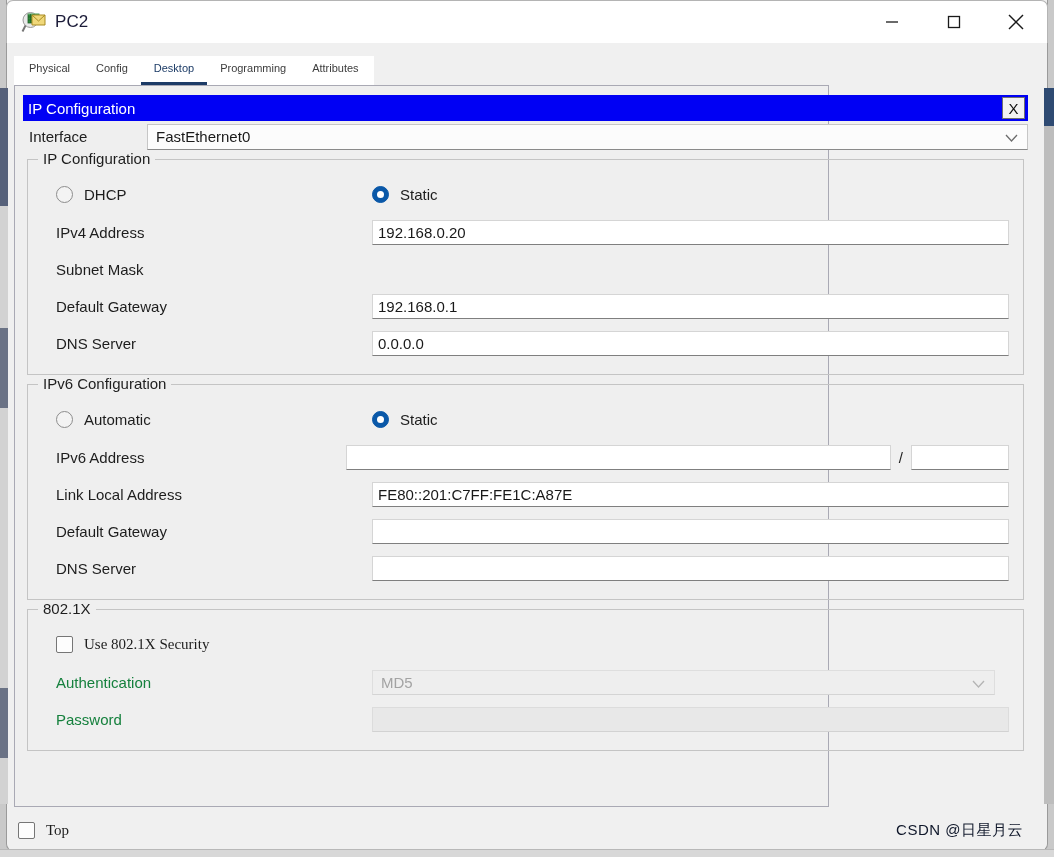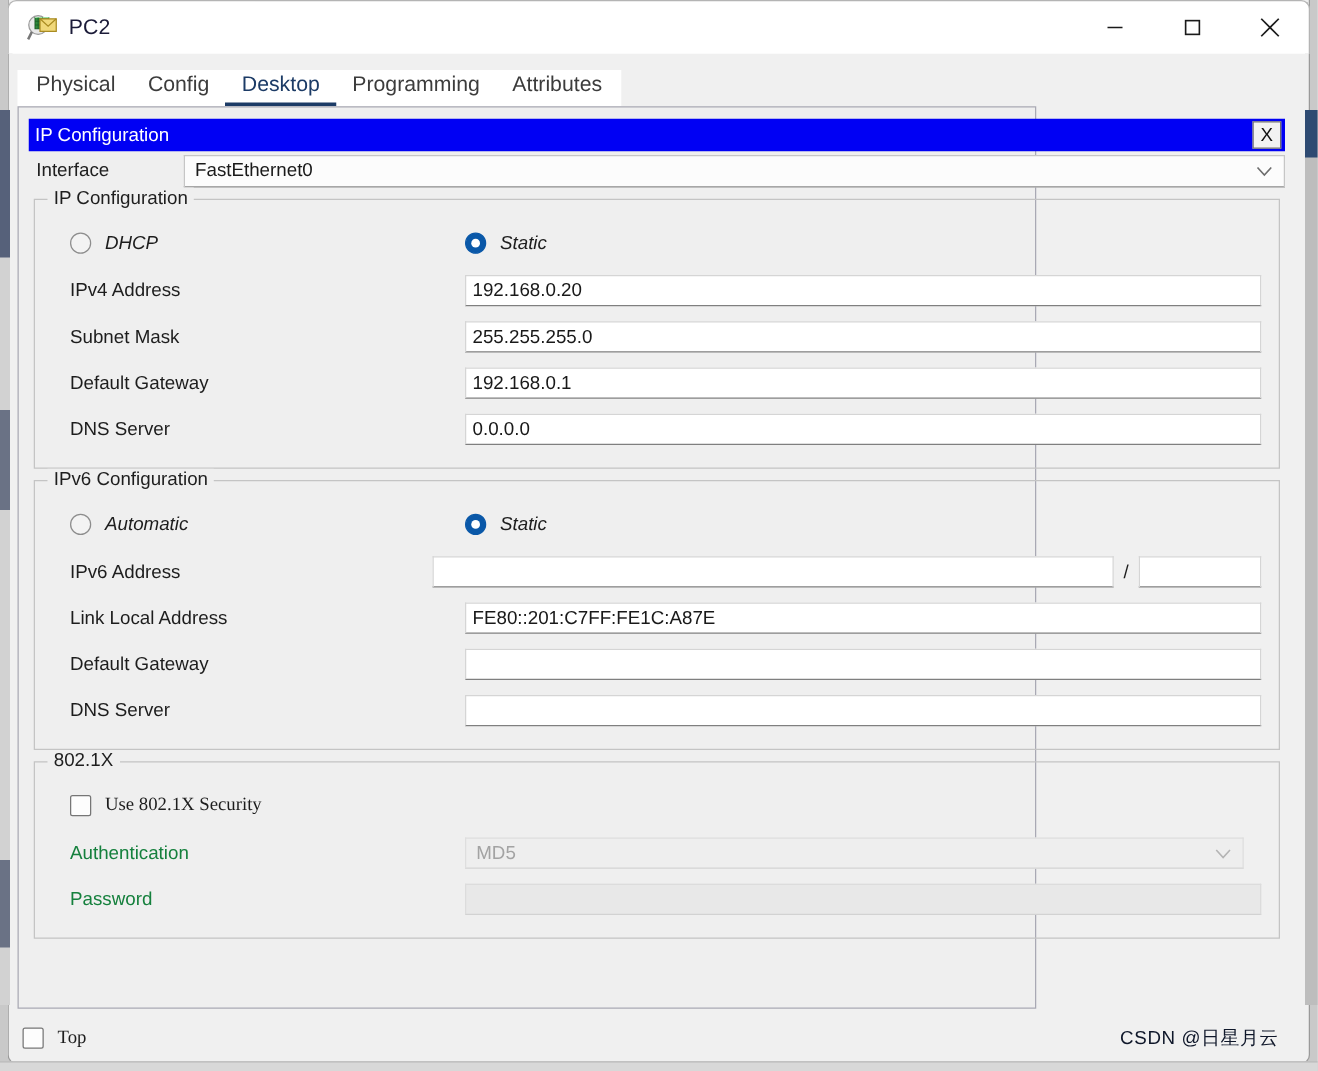--- a/index.html
+++ b/index.html
@@ -83,21 +83,21 @@
     left: 14px; top: 56px;
     height: 29px;
     background: #ffffff;
     display: flex; align-items: flex-end;
     padding: 0 2px;
   }
   .tab {
     padding: 0 13px 2px 13px;
     height: 29px;
     display: flex; align-items: center;
-    font-size: 17px;
+    font-size: 11px;
     color: #3c3c3c;
     border-bottom: 3px solid transparent;
     white-space: nowrap;
   }
   .tab.active {
     color: #1c3b66;
     border-bottom: 3px solid #1c3b66;
   }
 
   
@@ -246,21 +246,20 @@
   .combo.auth { margin-right: 14px; height: 25px; }
 
   
   .radio-row {
     display: flex; align-items: center;
     height: 40px;
   }
   .radio-item {
     display: flex; align-items: center;
     cursor: default;
-    font-style: italic;
   }
   .radio-item.first { width: 330px; padding-left: 14px; }
   .radio {
     width: 17px; height: 17px;
     border-radius: 50%;
     border: 1px solid #8d8d8d;
     background: #f3f3f3;
     flex: none;
   }
   .radio.on {
@@ -438,21 +437,20 @@
           </div>
         </div>
 
         <div class="row">
           <div class="row-label">IPv4 Address</div>
           <div class="field">192.168.0.20</div>
         </div>
 
         <div class="row">
           <div class="row-label">Subnet Mask</div>
-          <div class="field">255.255.255.0</div>
         </div>
 
         <div class="row">
           <div class="row-label">Default Gateway</div>
           <div class="field">192.168.0.1</div>
         </div>
 
         <div class="row">
           <div class="row-label">DNS Server</div>
           <div class="field">0.0.0.0</div>

